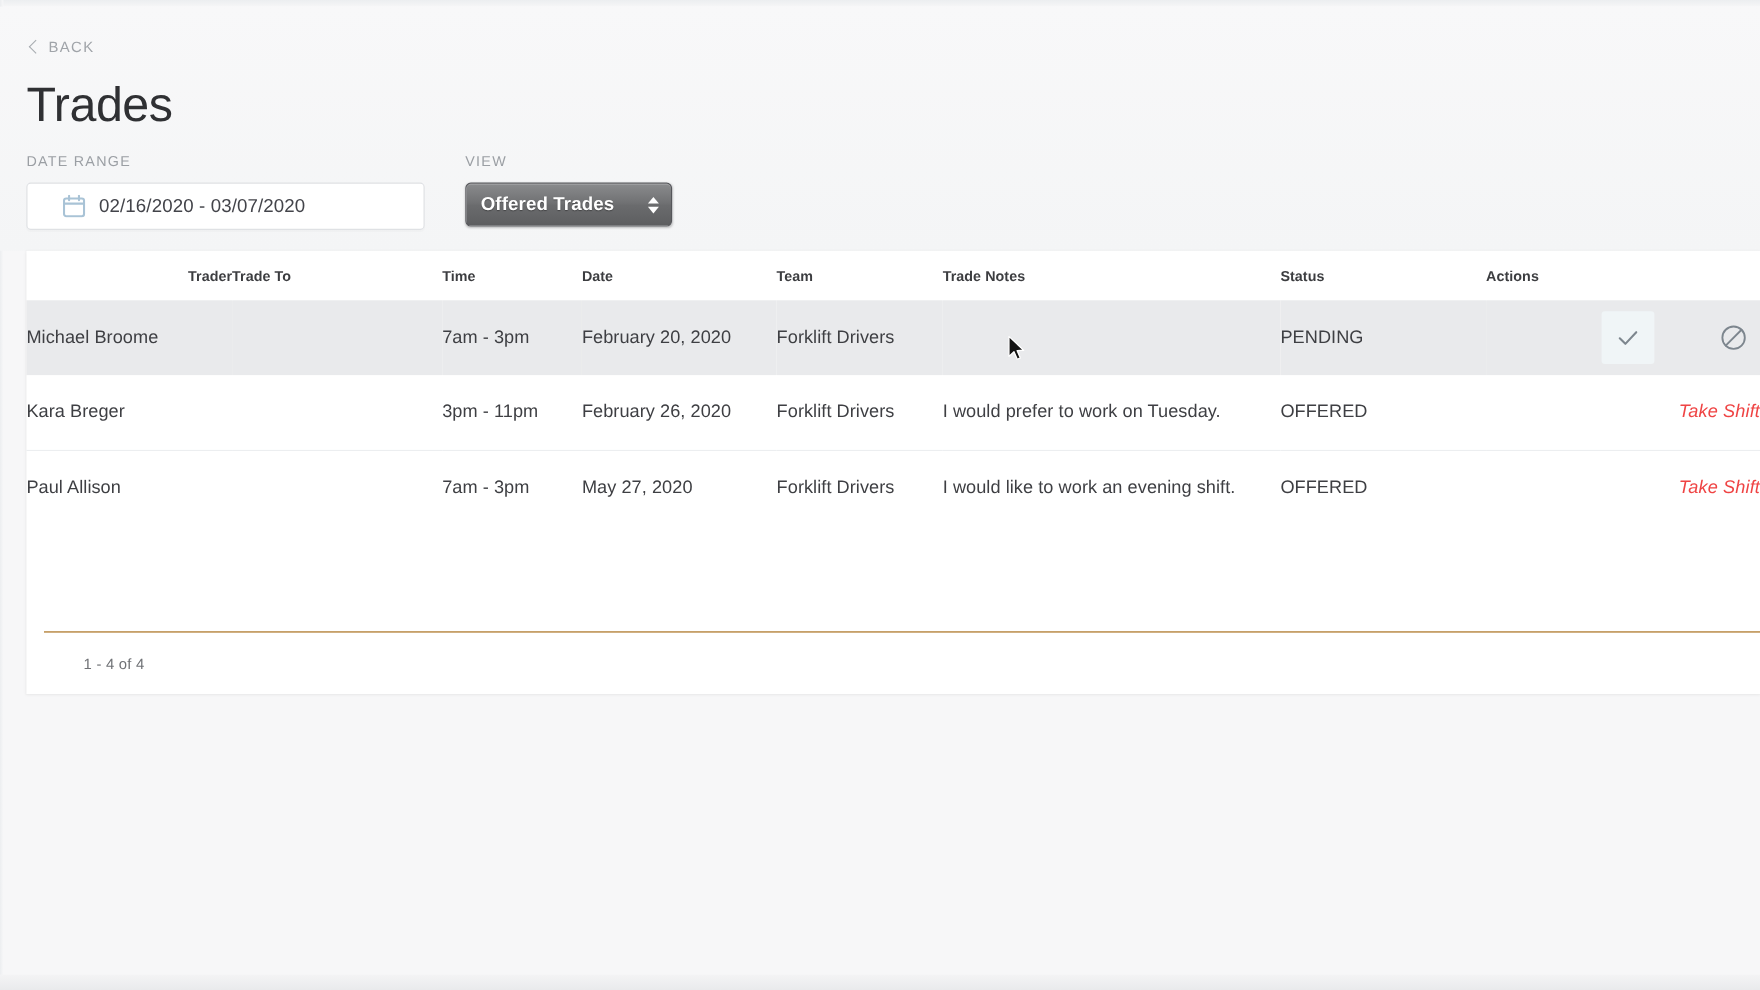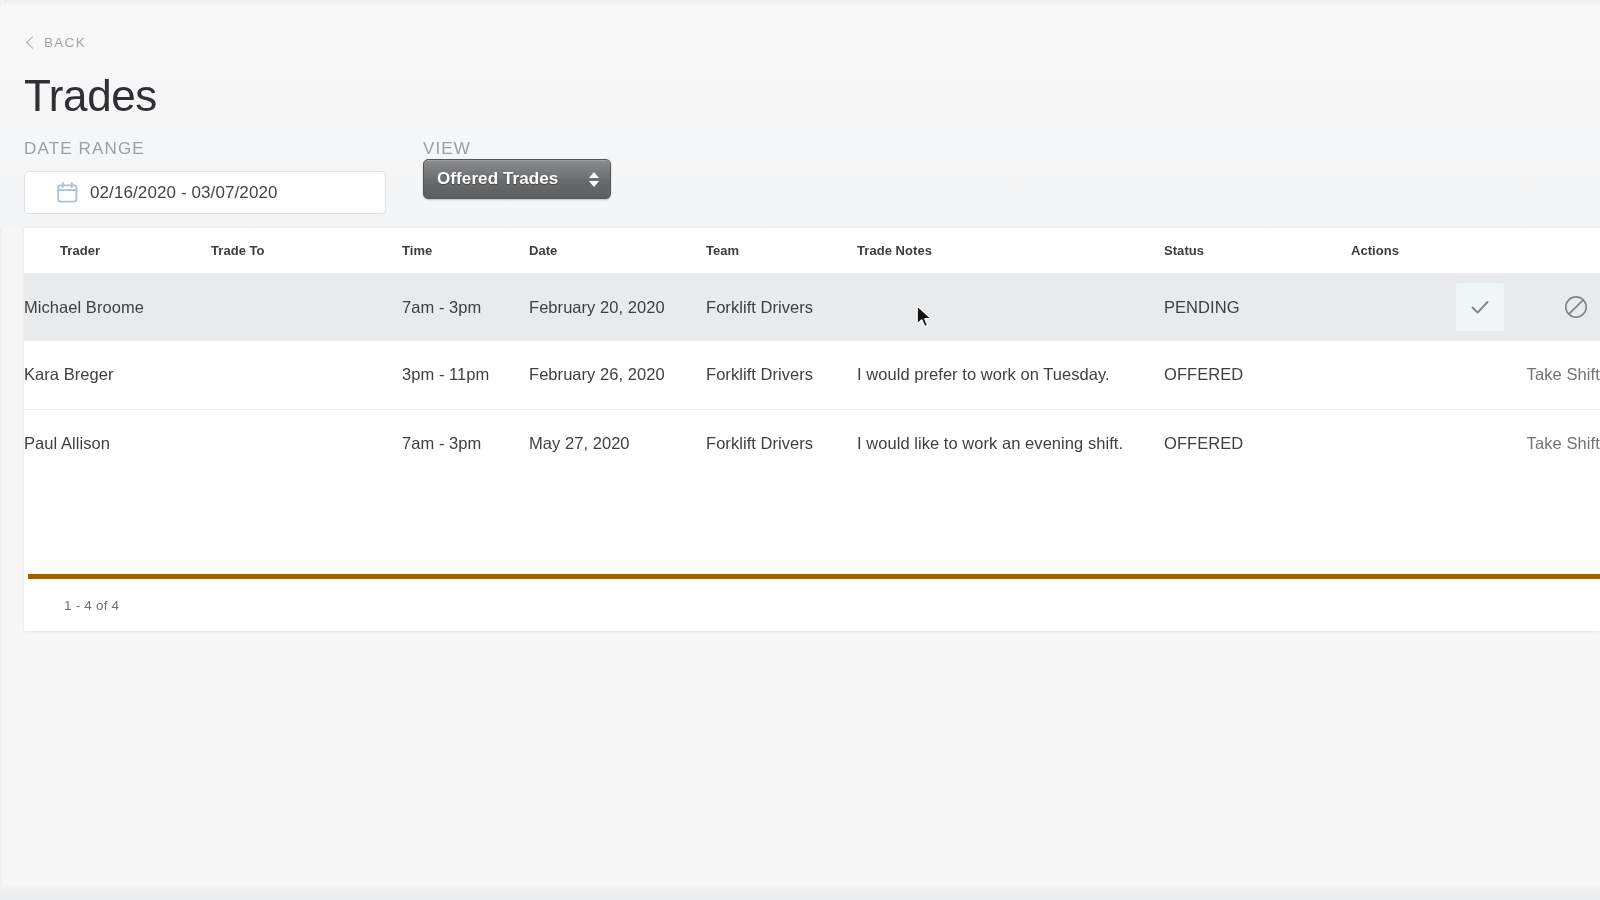--- a/index.html
+++ b/index.html
@@ -76,21 +76,21 @@
     position: absolute;
     top: 64px; left: 24px;
     font-size: 44px;
     font-weight: 300;
     letter-spacing: -0.4px;
     color: #2f3033;
     line-height: 1.18;
   }
 
   .field-label {
-    font-size: 17px;
+    font-size: 13px;
     letter-spacing: 1.15px;
     color: #9b9fa4;
     text-transform: uppercase;
     font-weight: 400;
   }
 
   .daterange-block {
     position: absolute;
     top: 133px; left: 24px;
   }
@@ -114,20 +114,21 @@
     color: #43444a;
     font-weight: 400;
     letter-spacing: 0.1px;
   }
 
   .view-block {
     position: absolute;
     top: 133px; left: 423px;
   }
   .view-select {
+    margin-top: 12px;
     width: 188px;
     height: 40px;
     border-radius: 5px;
     background: linear-gradient(180deg, #8a8b8d 0%, #707173 46%, #6a6b6d 52%, #5d5e60 100%);
     border: 1px solid #55565a;
     box-shadow: inset 0 1px 0 rgba(255,255,255,0.22), 0 1px 2px rgba(0,0,0,0.22);
     display: flex;
     align-items: center;
     justify-content: space-between;
     padding: 0 11px 0 13px;
@@ -190,21 +191,21 @@
   col.c-trader     { width: 187px; }
   col.c-tradeto    { width: 191px; }
   col.c-time       { width: 127px; }
   col.c-date       { width: 177px; }
   col.c-team       { width: 151px; }
   col.c-notes      { width: 307px; }
   col.c-status     { width: 187px; }
   col.c-actions    { width: 249px; }
 
   .cell-pad { padding-left: 36px; }
-  th.cell-pad { padding-left: 36px; }
+  th.cell-pad { padding-left: 36px; text-align: right; }
 
   tr.row-divider td {
     border-top: 1px solid #eceef0;
   }
   tr.row-highlight td {
     background: #e9eaec;
   }
 
   .status-text { color: #3e3f43; font-size: 16.5px; letter-spacing: 0.3px; }
 
@@ -221,31 +222,32 @@
     display: inline-flex;
     align-items: center;
     justify-content: center;
     border-radius: 3px;
     cursor: pointer;
   }
   .icon-btn.approve { background: #f0f5f7; }
 
   .take-shift {
     font-size: 16.5px;
-    color: #737373;
+    color: #ef4444;
     cursor: pointer;
     letter-spacing: 0.1px;
+    font-style: italic;
   }
 
   .table-footer {
     position: absolute;
-    left: 4px; right: 0;
+    left: 16px; right: 0;
     top: 346px;
     height: 57px;
-    border-top: 5px solid #a16207;
+    border-top: 1px solid #a16207;
     display: flex;
     align-items: center;
     text-align: right;
   }
   .pagination-info {
     padding-left: 36px;
     font-size: 13.5px;
     color: #6f7175;
     letter-spacing: 0.2px;
   }

